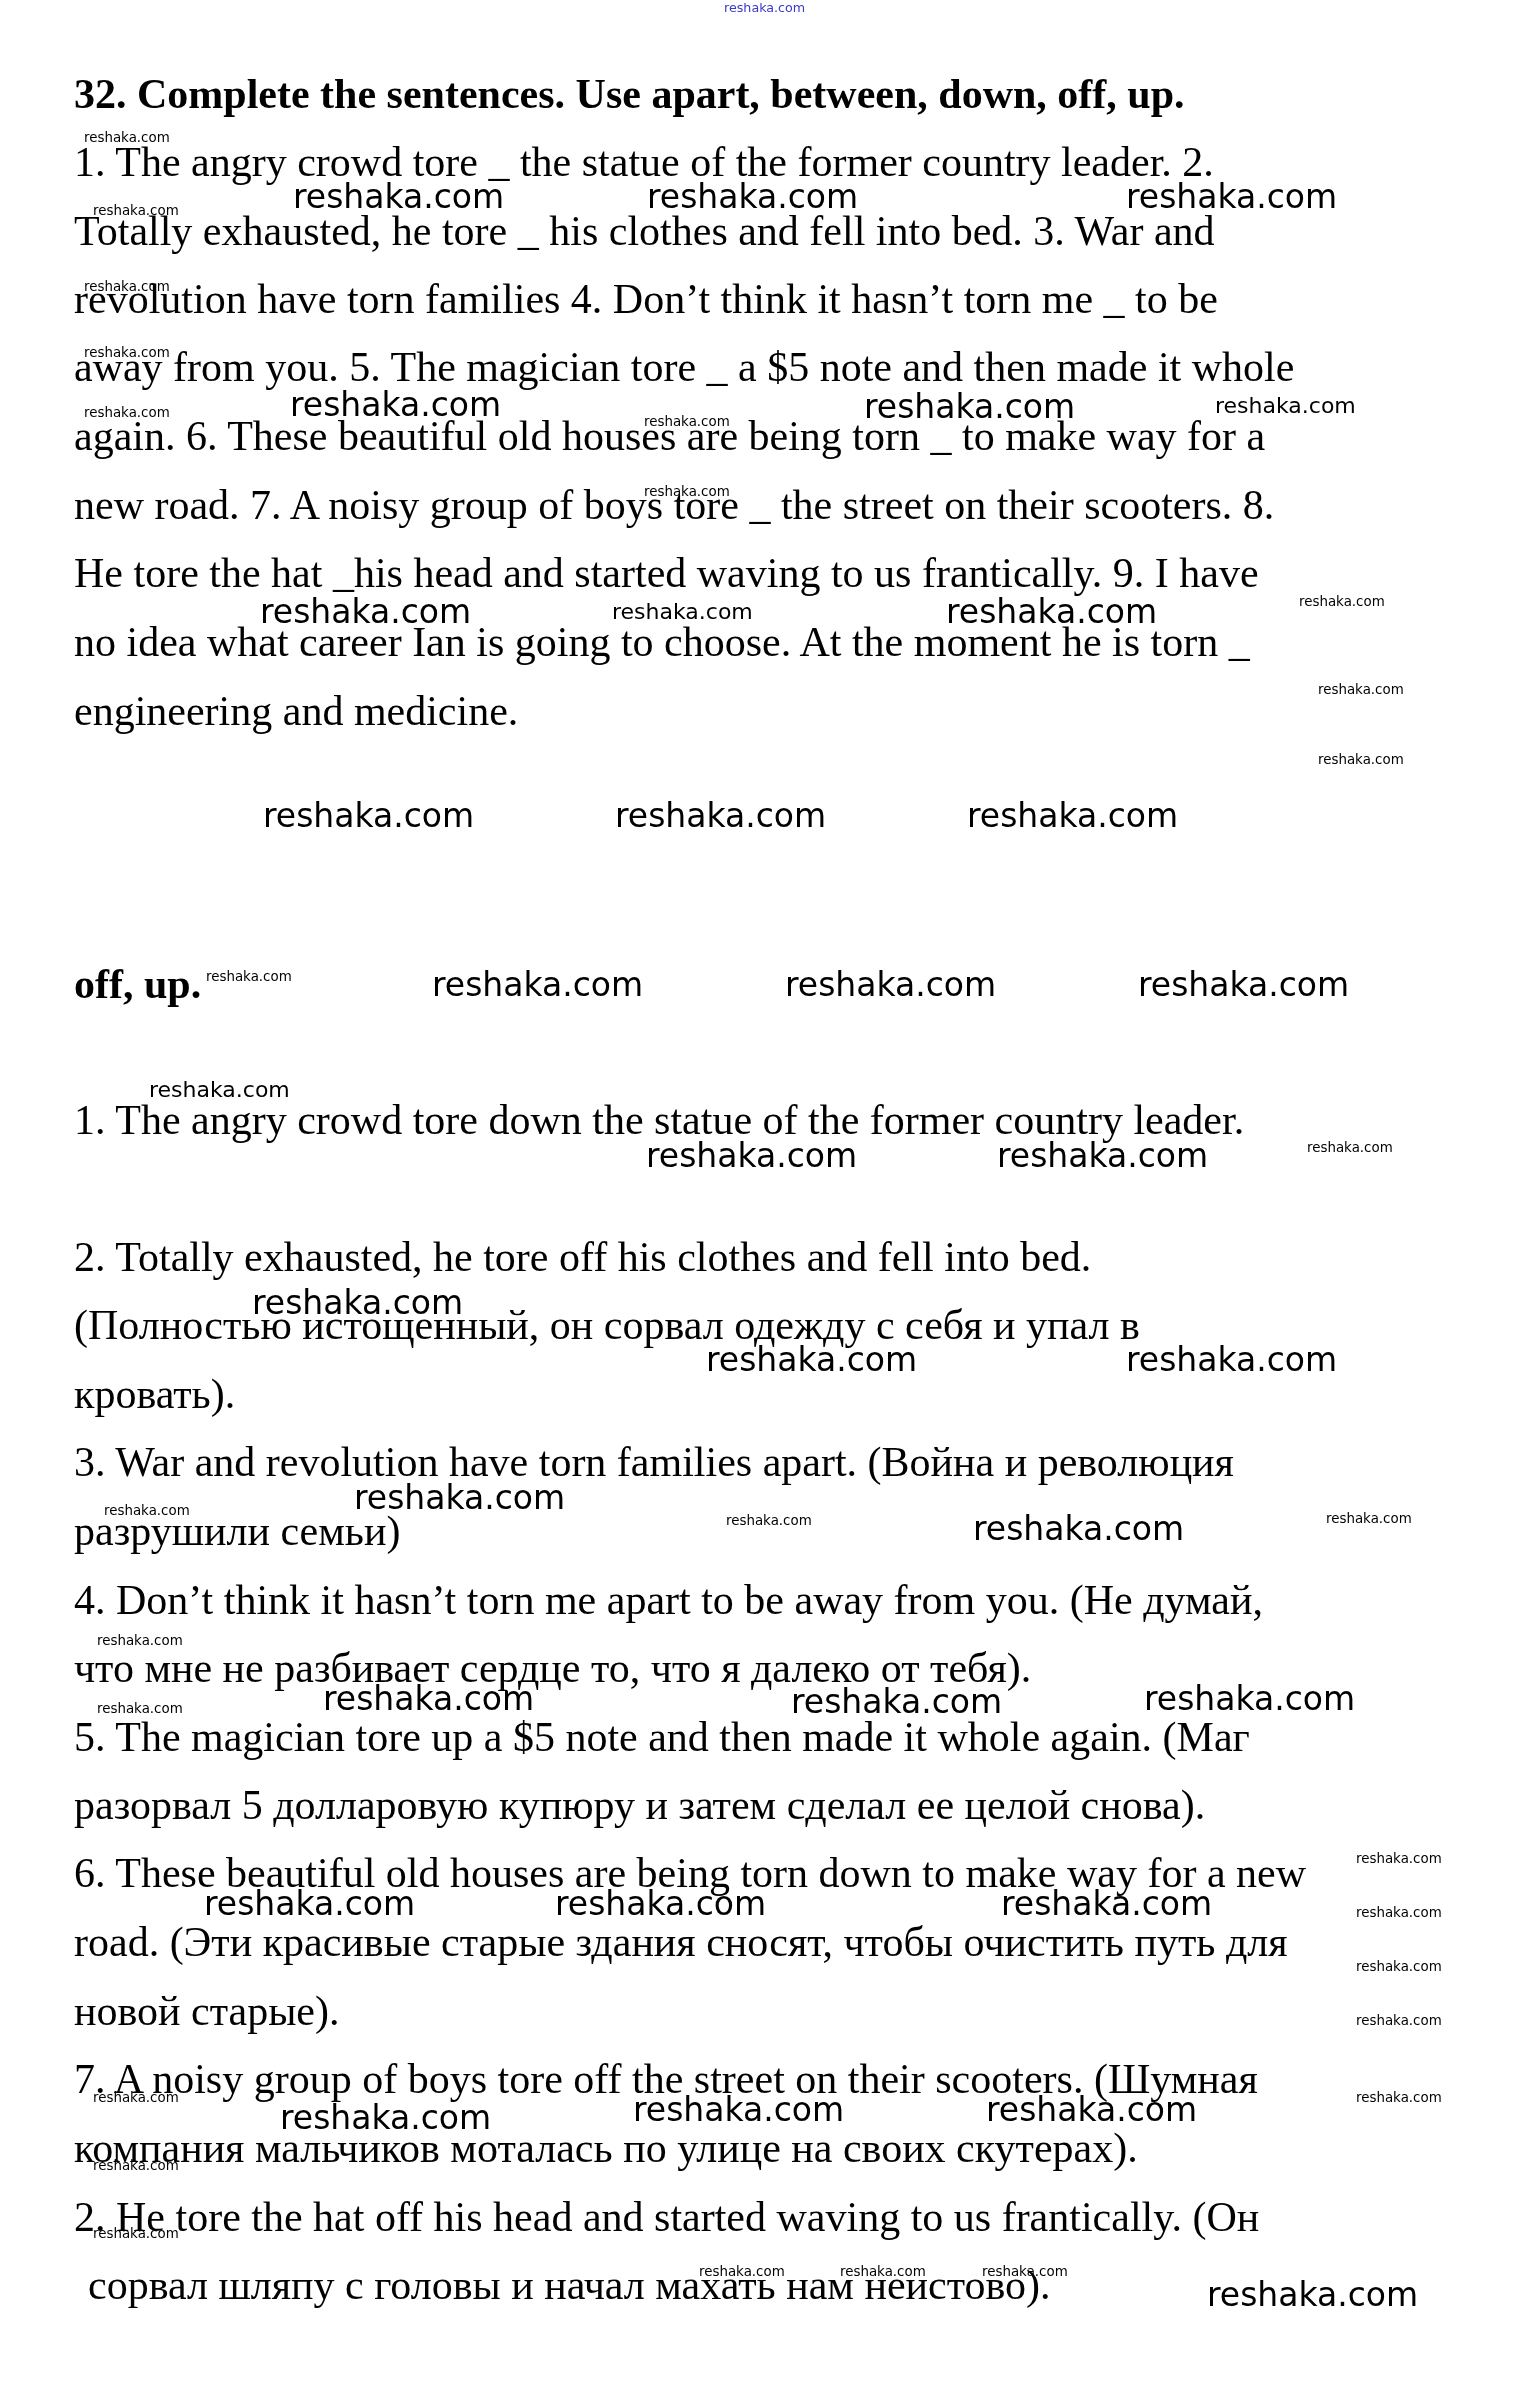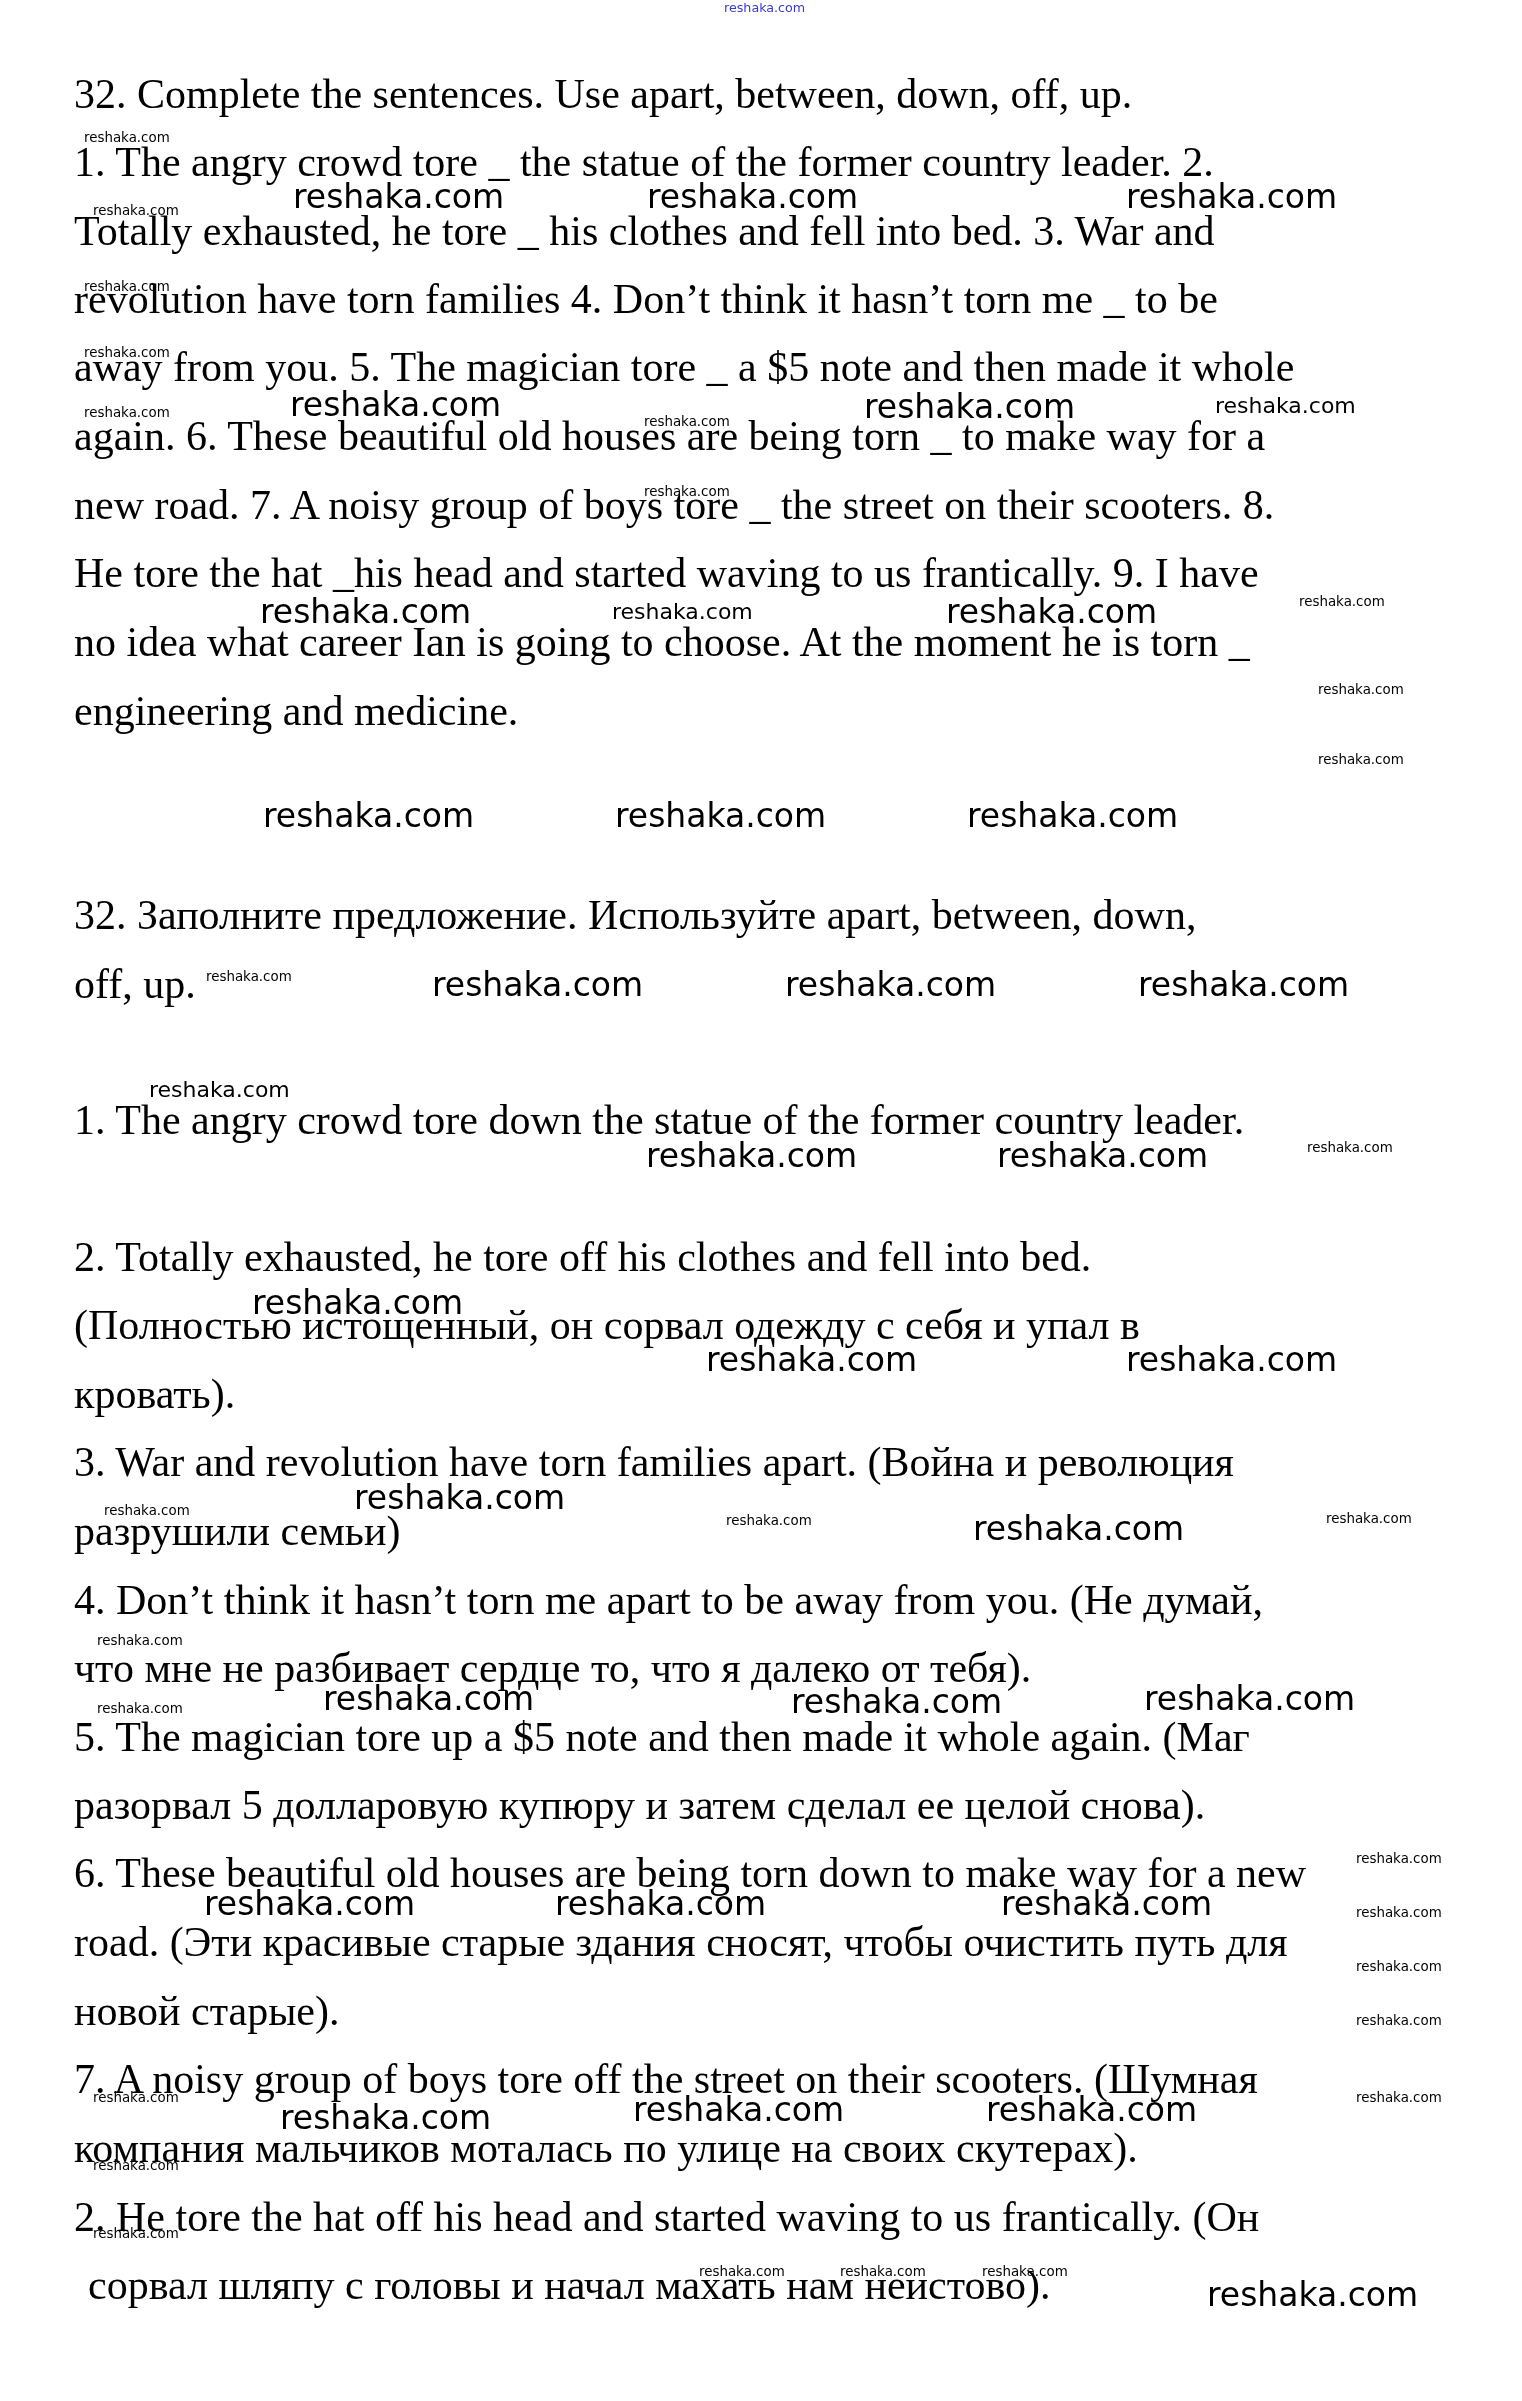--- a/index.html
+++ b/index.html
@@ -3,21 +3,21 @@
 <meta charset="utf-8">
 <style>
   html, body { margin: 0; padding: 0; background: #ffffff; }
   body { width: 1523px; height: 2401px; position: relative; overflow: hidden; }
   .page { position: absolute; left: 8px; top: 0; width: 1523px; height: 2401px; border-radius: 31px; }
   .line {
     position: absolute; left: 66px; white-space: nowrap;
     font-family: "Liberation Serif", "DejaVu Serif", serif;
     font-size: 42px; color: #000; line-height: 1;
   }
-  .bold { font-weight: normal; }
+  .bold { font-weight: bold; }
   .wm {
     position: absolute; white-space: nowrap;
     font-family: "DejaVu Sans", "Liberation Sans", sans-serif;
     color: #000; line-height: 1;
   }
   .wm-lg { font-size: 33px; }
   .wm-md { font-size: 22px; }
   .wm-sm { font-size: 13.4px; }
   .wm-top { font-size: 12.7px; color: #3a3acc; }
 </style>
@@ -33,21 +33,20 @@
   <div class="line" style="top:141px;">1. The angry crowd tore _ the statue of the former country leader. 2.</div>
   <div class="line" style="top:210px;">Totally exhausted, he tore _ his clothes and fell into bed. 3. War and</div>
   <div class="line" style="top:278px;">revolution have torn families 4. Don’t think it hasn’t torn me _ to be</div>
   <div class="line" style="top:346px;">away from you. 5. The magician tore _ a $5 note and then made it whole</div>
   <div class="line" style="top:415px;">again. 6. These beautiful old houses are being torn _ to make way for a</div>
   <div class="line" style="top:484px;">new road. 7. A noisy group of boys tore _ the street on their scooters. 8.</div>
   <div class="line" style="top:552px;">He tore the hat _his head and started waving to us frantically. 9. I have</div>
   <div class="line" style="top:621px;">no idea what career Ian is going to choose. At the moment he is torn _</div>
   <div class="line" style="top:690px;">engineering and medicine.</div>
 
-  <div class="line bold" style="top:894px;">32. Заполните предложение. Используйте apart, between, down,</div>
   <div class="line bold" style="top:963px;">off, up.</div>
 
   <div class="line" style="top:1099px;">1. The angry crowd tore down the statue of the former country leader.</div>
   <div class="line" style="top:1236px;">2. Totally exhausted, he tore off his clothes and fell into bed.</div>
   <div class="line" style="top:1304px;">(Полностью истощенный, он сорвал одежду с себя и упал в</div>
   <div class="line" style="top:1373px;">кровать).</div>
   <div class="line" style="top:1441px;">3. War and revolution have torn families apart. (Война и революция</div>
   <div class="line" style="top:1510px;">разрушили семьи)</div>
   <div class="line" style="top:1579px;">4. Don’t think it hasn’t torn me apart to be away from you. (Не думай,</div>
   <div class="line" style="top:1647px;">что мне не разбивает сердце то, что я далеко от тебя).</div>

